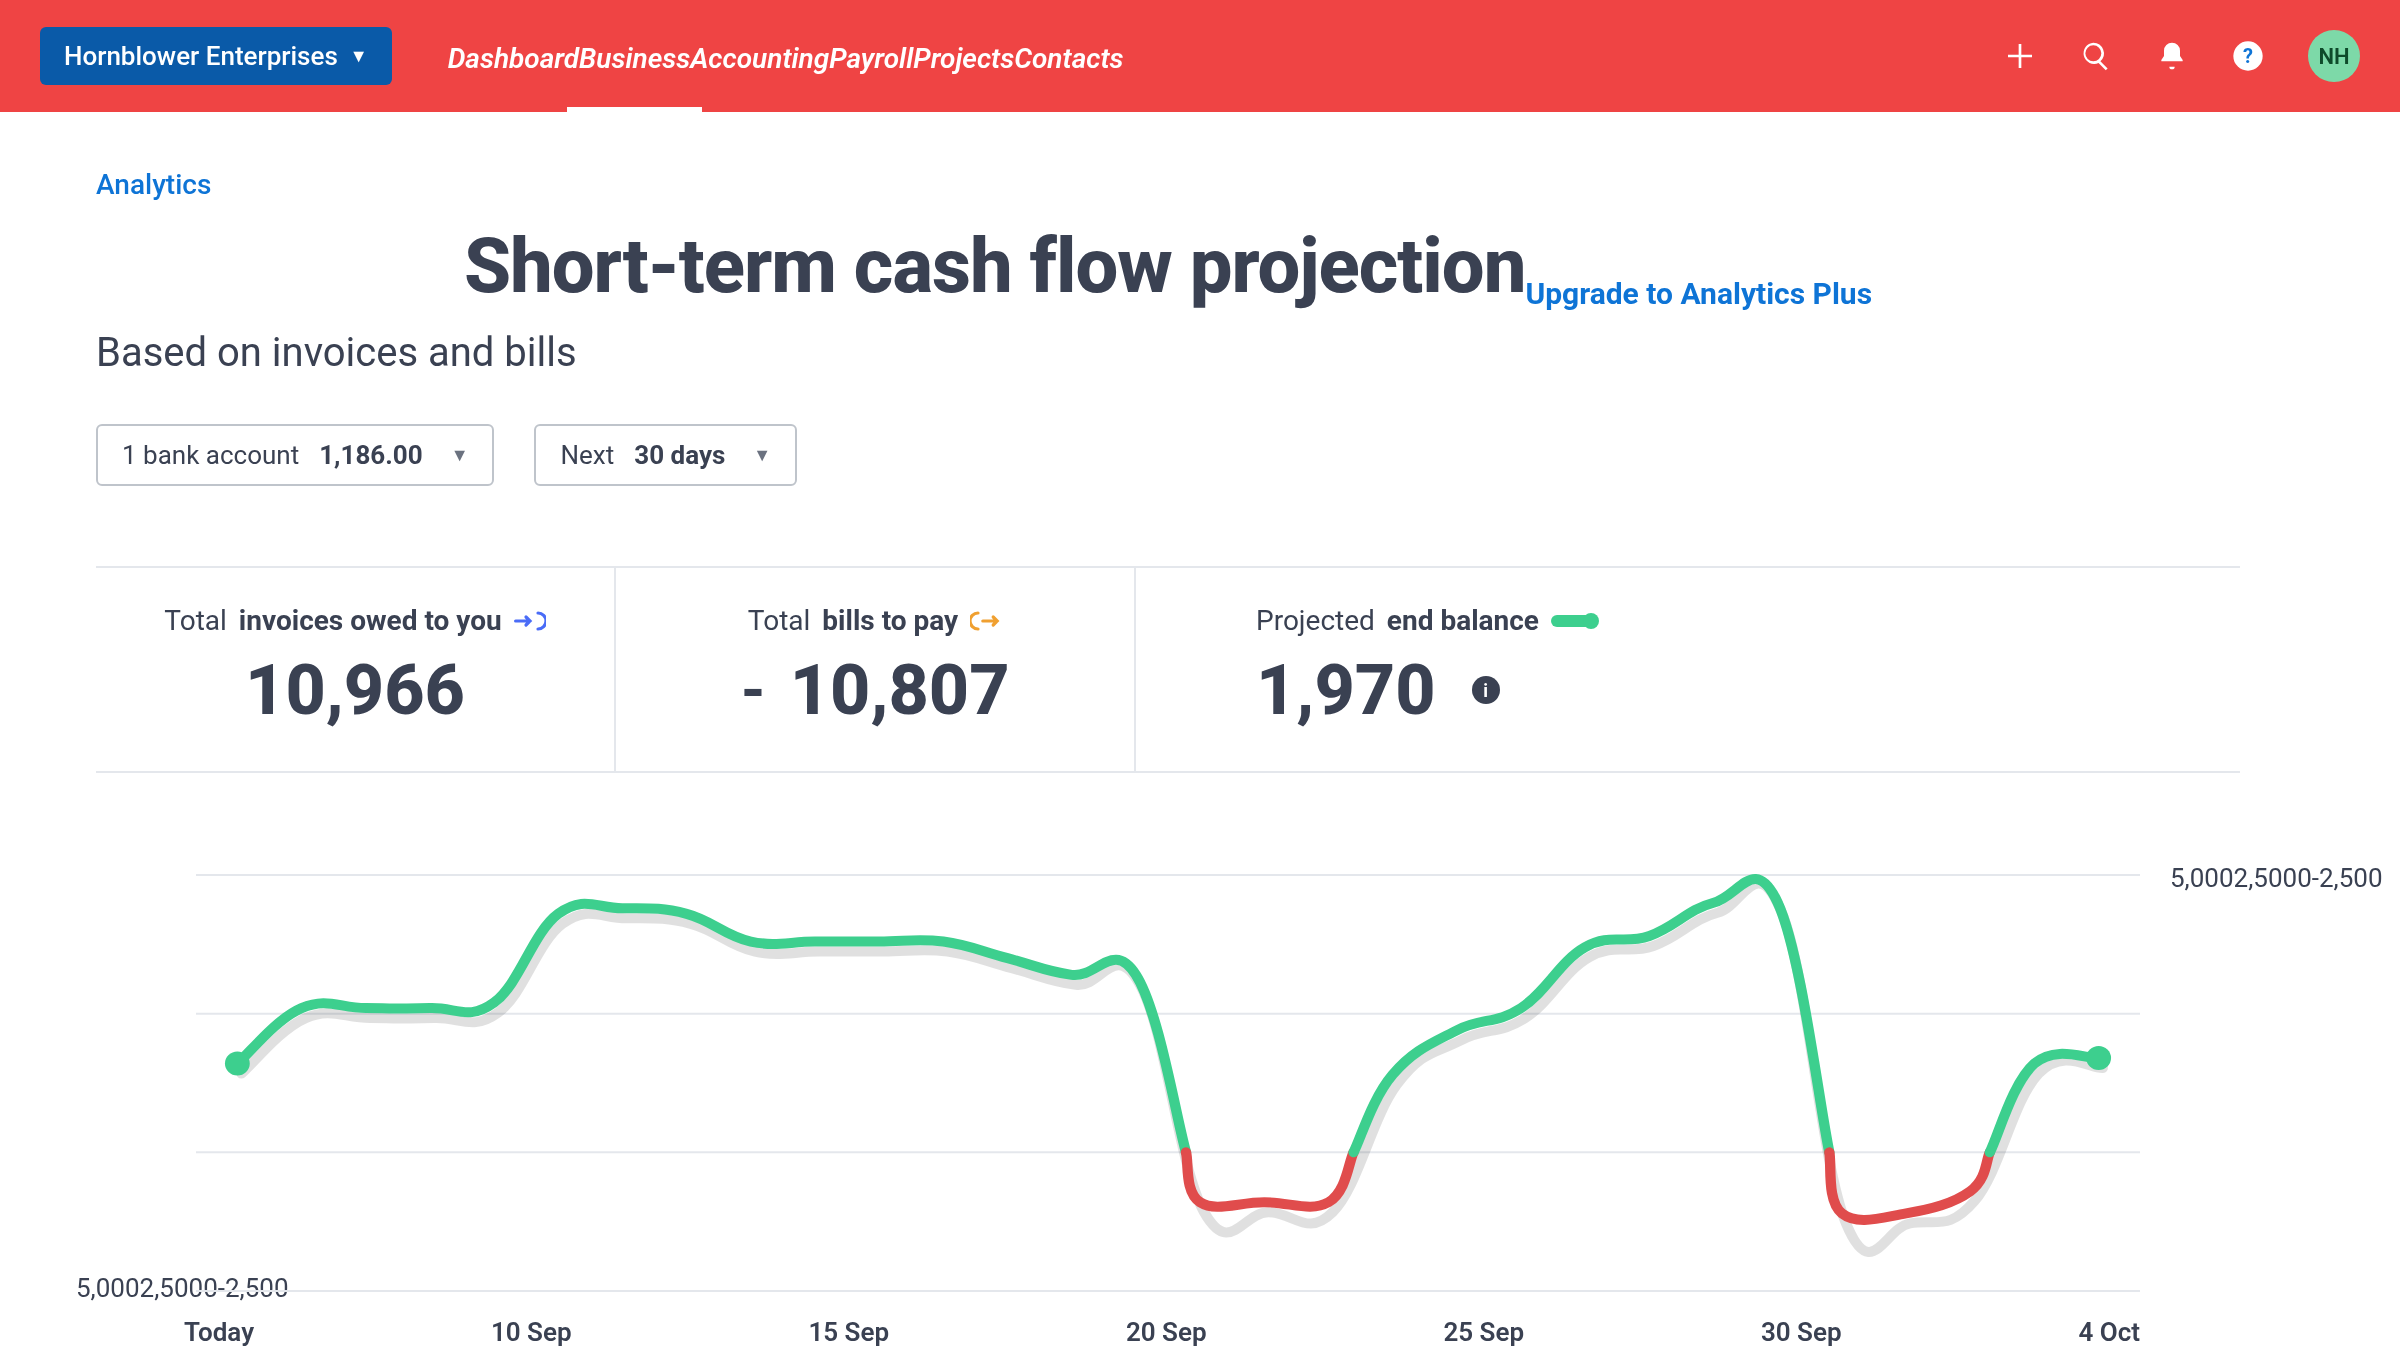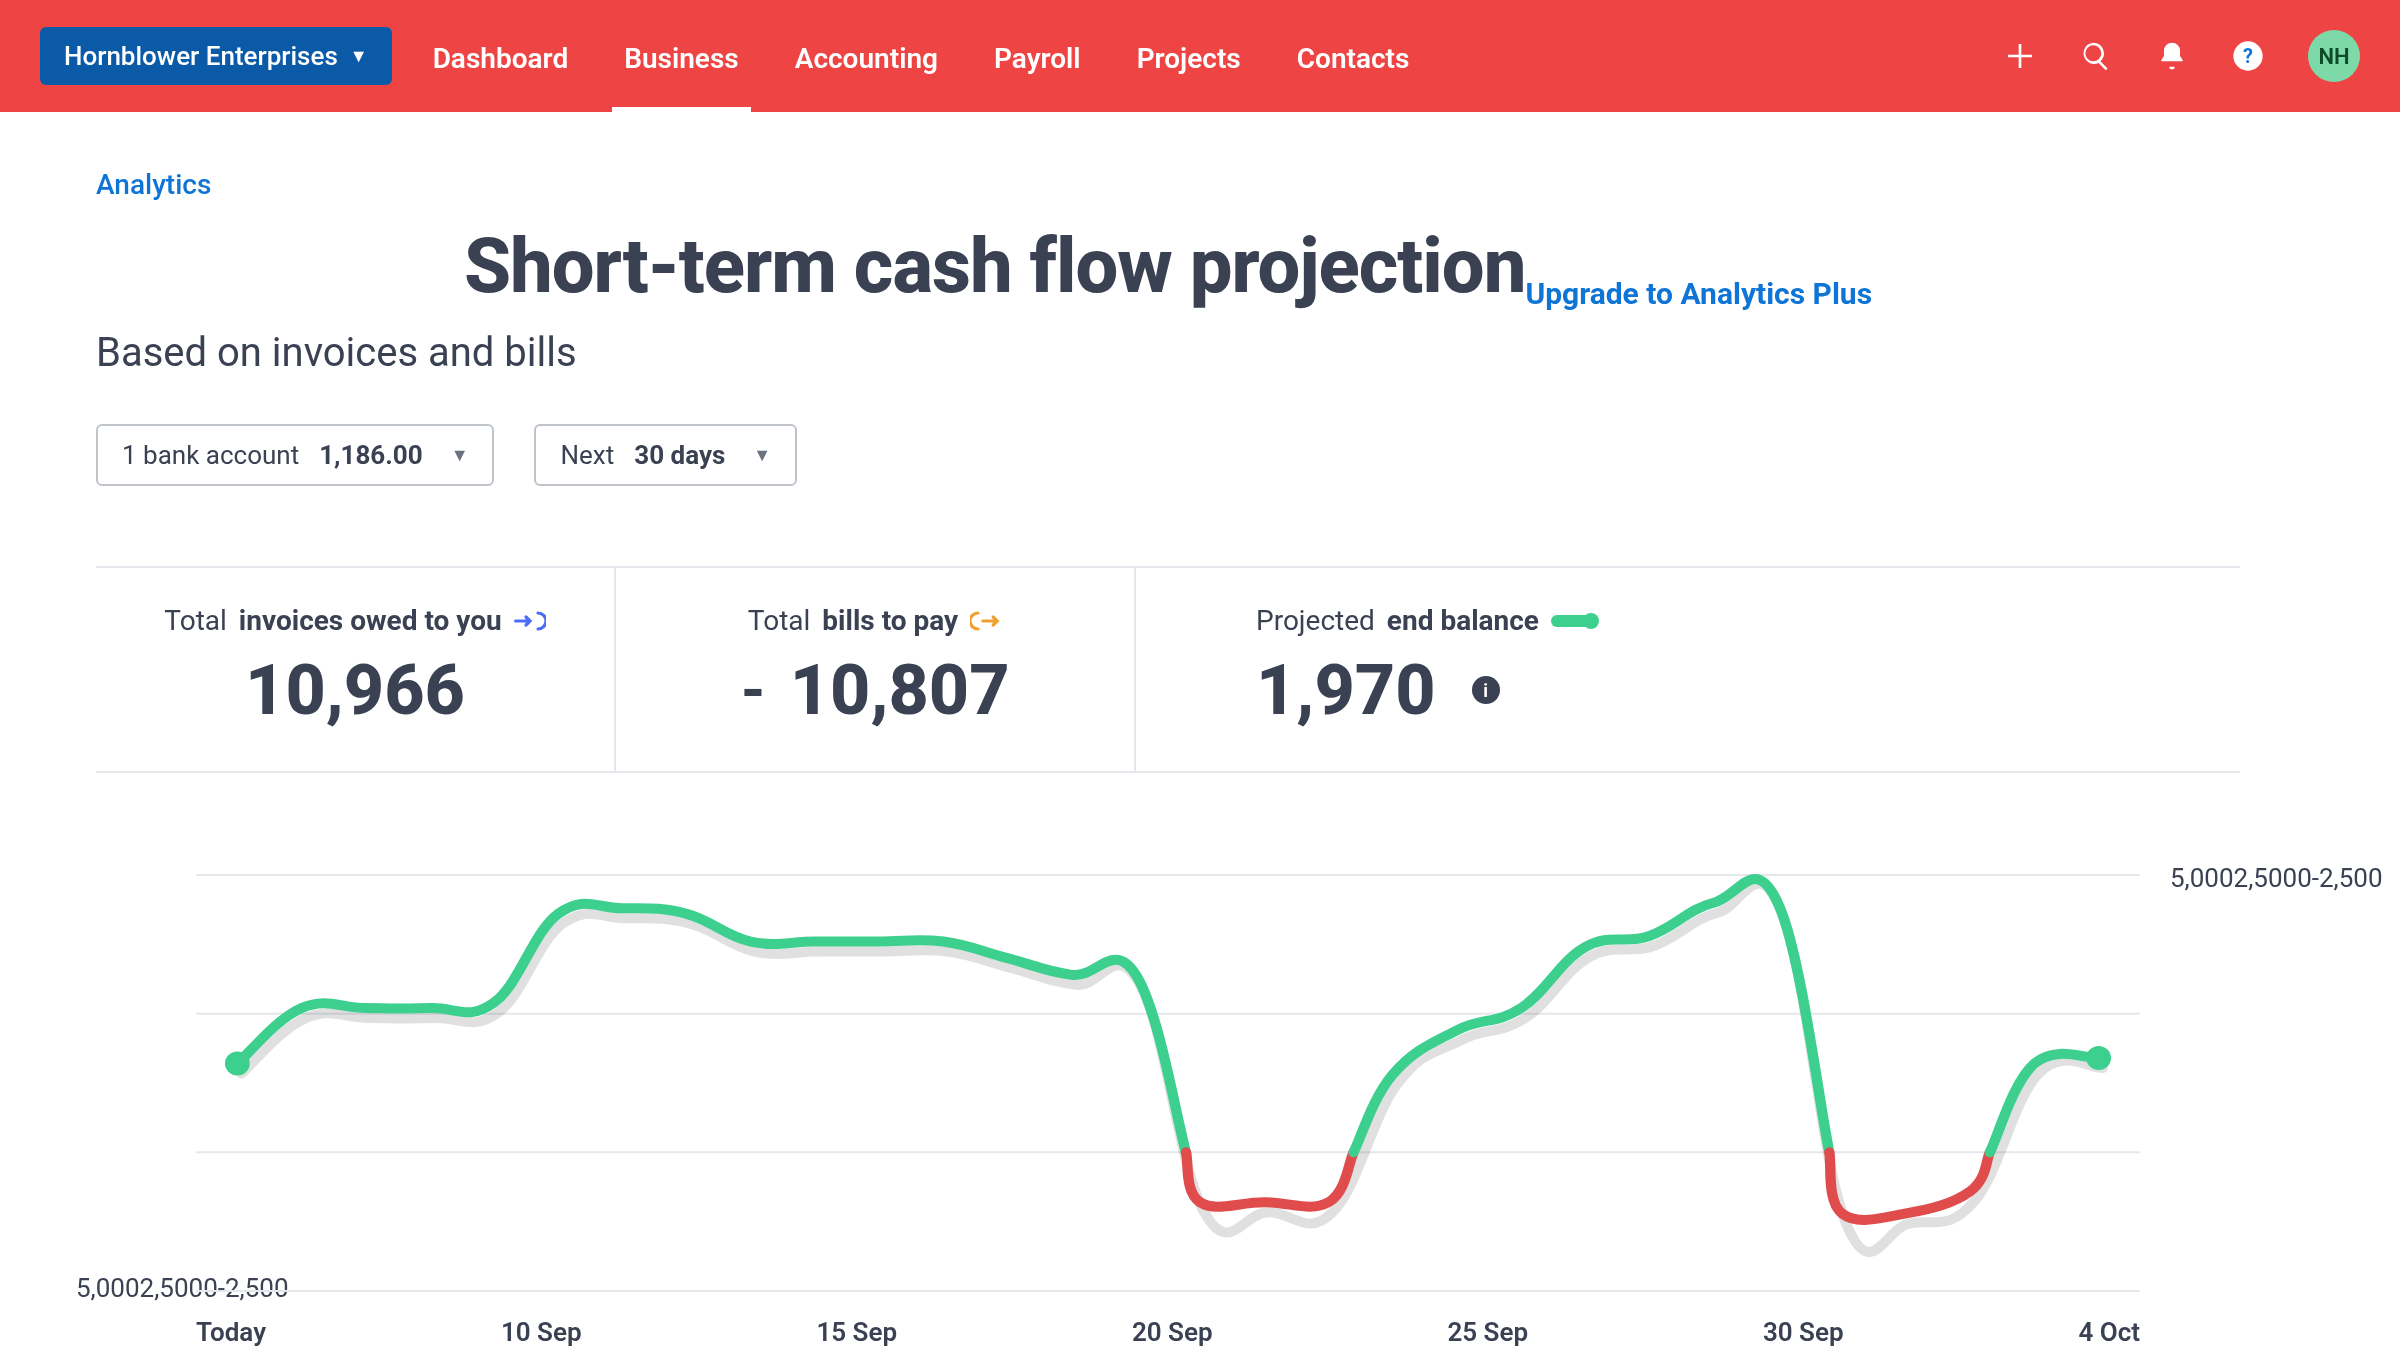--- a/index.html
+++ b/index.html
@@ -30,22 +30,22 @@
   gap: 12px;
   font-size: 26px;
   font-weight: 500;
   cursor: pointer;
 }
 .org-switcher .caret {
   font-size: 18px;
 }
 .nav-items {
   display: flex;
-  gap: 56px;
-  margin-left: 41px;
+  margin-left: 56px;
+  font-style: italic;
 }
 .nav-item {
   font-size: 28px;
   font-weight: 600;
   cursor: pointer;
   padding: 40px 0 36px 0;
   position: relative;
 }
 .nav-item.active::after {
   content: "";
@@ -222,21 +222,21 @@
   color: #3a4152;
 }
 .y-labels-left { left: -20px; align-items: flex-end; width: 90px;}
 .y-labels-right { right: -20px; align-items: flex-start; width: 90px;}
 .plot {
   position: absolute;
   left: 100px; right: 100px; top: 0; bottom: 40px;
 }
 .x-labels {
   position: absolute;
-  left: 100px; right: 100px;
+  left: 88px; right: 100px;
   bottom: -4px;
   display: flex;
   justify-content: space-between;
   font-size: 26px;
   font-weight: 600;
   color: #3a4152;
 }
 svg.line { position:absolute; inset:0; width:100%; height:100%; overflow:visible;}
 </style>
 </head>

